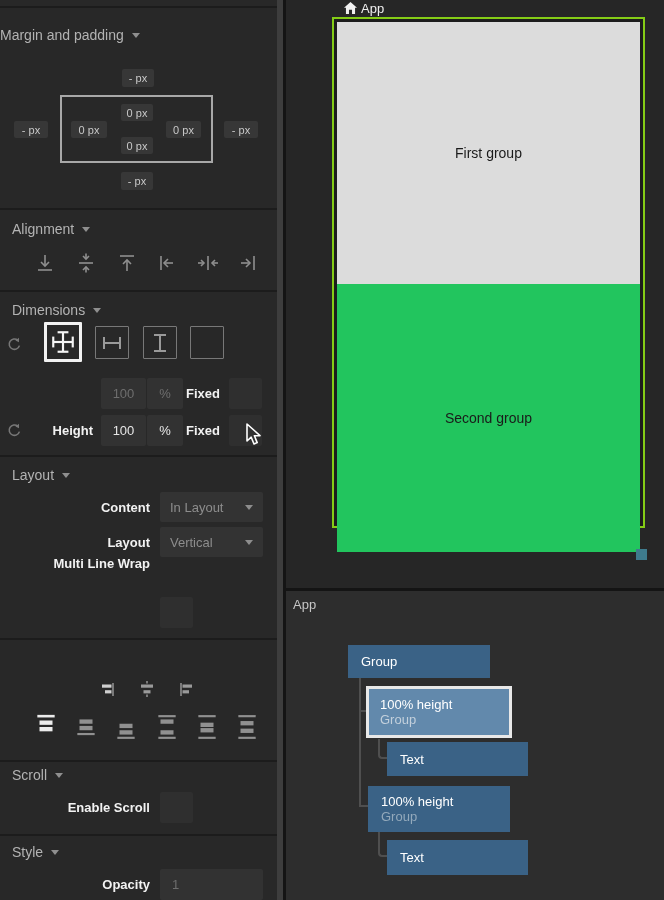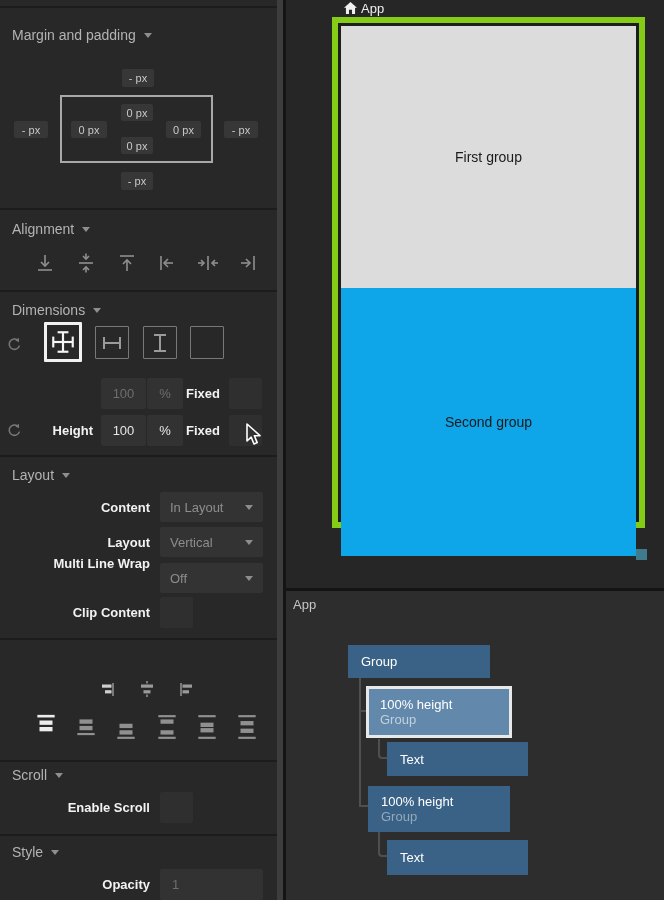--- a/index.html
+++ b/index.html
@@ -43,21 +43,21 @@
   .dropdown .caret { border-top-color:#8d8d8d; }
 
   .iconbtn { position:absolute; display:flex; align-items:center; justify-content:center; }
   .mode-box { position:absolute; display:flex; align-items:center; justify-content:center;
     border:1px solid #787878; border-radius:1px; background:transparent; }
   .mode-box.selected { border:3px solid #f2f2f2; }
 
   .canvas-crumb { position:absolute; display:flex; align-items:center; gap:4px;
     color:#ededed; font-size:13px; }
   .app-frame { position:absolute; left:332px; top:17px; width:313px; height:511px;
-    border:6px solid #84cc16; background:#1d1d1d; padding:3px; }
+    border:2px solid #84cc16; background:#1d1d1d; padding:3px; }
   .grp { width:100%; display:flex; align-items:center; justify-content:center;
     color:#1a1a1a; font-size:14px; }
   .frame-handle { position:absolute; left:636px; top:549px; width:11px; height:11px; background:#3e7b8d; }
 
   .outline-root-label { position:absolute; color:#c6c6c6; font-size:13px; }
   .node { position:absolute; background:#3a6286; color:#fff; font-size:13px;
     display:flex; flex-direction:column; justify-content:center; padding-left:13px; }
   .node .subtitle { color:#93a9bb; }
   .node.selected { background:#6289ac; border:3px solid #e8e8e8; padding-left:11px; }
   .node.selected .subtitle { color:#c3d0dc; }
@@ -65,21 +65,21 @@
   .elbow { position:absolute; border-left:2px solid #4f4f4f; border-bottom:2px solid #4f4f4f;
     border-bottom-left-radius:4px; }
 </style>
 </head>
 <body>
 
 <div class="abs left-panel">
 
   <div class="divider" style="top:6px"></div>
 
-  <div class="sec-header" style="left:12px;top:27px">
+  <div class="sec-header" style="left:0;top:27px">
     <span>Margin and padding</span>
     <span class="caret"></span>
   </div>
 
   <div class="pxbox" style="left:122px;top:69px;width:32px;height:18px">
       <span>- px</span>
     </div>
   <div class="pad-rect" style="left:60px;top:95px;width:153px;height:68px"></div>
   <div class="pxbox" style="left:121px;top:104px;width:32px;height:17px">
       <span>0 px</span>
@@ -235,26 +235,21 @@
     <span class="caret"></span>
   </div>
 
   <div class="fieldlabel" style="left:0;top:527px;width:150px;height:30px">Layout</div>
   <div class="dropdown" style="left:160px;top:527px;width:103px;height:30px">
     <span class="dd-text">Vertical</span>
     <span class="caret"></span>
   </div>
 
   <div class="fieldlabel" style="left:0;top:548px;width:150px;height:30px">Multi Line Wrap</div>
-  <div class="dropdown" style="left:160px;top:563px;width:103px;height:30px">
-    <span class="dd-text">Off</span>
-    <span class="caret"></span>
-  </div>
-
-  <div class="fieldlabel" style="left:0;top:597px;width:150px;height:31px">Clip Content</div>
+
   <div class="checkbox" style="left:160px;top:597px;width:33px;height:31px"></div>
 
   <div class="divider" style="top:638px"></div>
 
 
   <div class="iconbtn" style="left:98px;top:680px">
     <svg width="18" height="18" viewBox="0 0 18 18">
       <line x1="15" y1="3" x2="15" y2="16" stroke="#8f8f8f" stroke-width="1.6"></line>
       <rect x="4" y="4.5" width="9.5" height="3.2" fill="#cfcfcf"></rect>
         <rect x="7" y="10.2" width="6.5" height="3.2" fill="#cfcfcf"></rect>
@@ -351,21 +346,21 @@
   <svg width="13" height="13" viewBox="0 0 12 12">
     <path d="M6 0 L12 5.4 H10.2 V11 H7.4 V7.2 H4.6 V11 H1.8 V5.4 H0 Z" fill="#f0f0f0"></path>
   </svg>
   <span>App</span>
 </div>
 
 <div class="app-frame">
   <div class="grp" style="height:262px;background:#dcdcdc">
     <span>First group</span>
   </div>
-  <div class="grp" style="height:268px;background:#0ea5e9">
+  <div class="grp" style="height:268px;background:#22c55e">
     <span>Second group</span>
   </div>
 </div>
 <div class="frame-handle"></div>
 
 <div class="abs h-divider"></div>
 
 <div class="abs bottom-panel"></div>
 
 <div class="outline-root-label" style="left:293px;top:597px">App</div>

